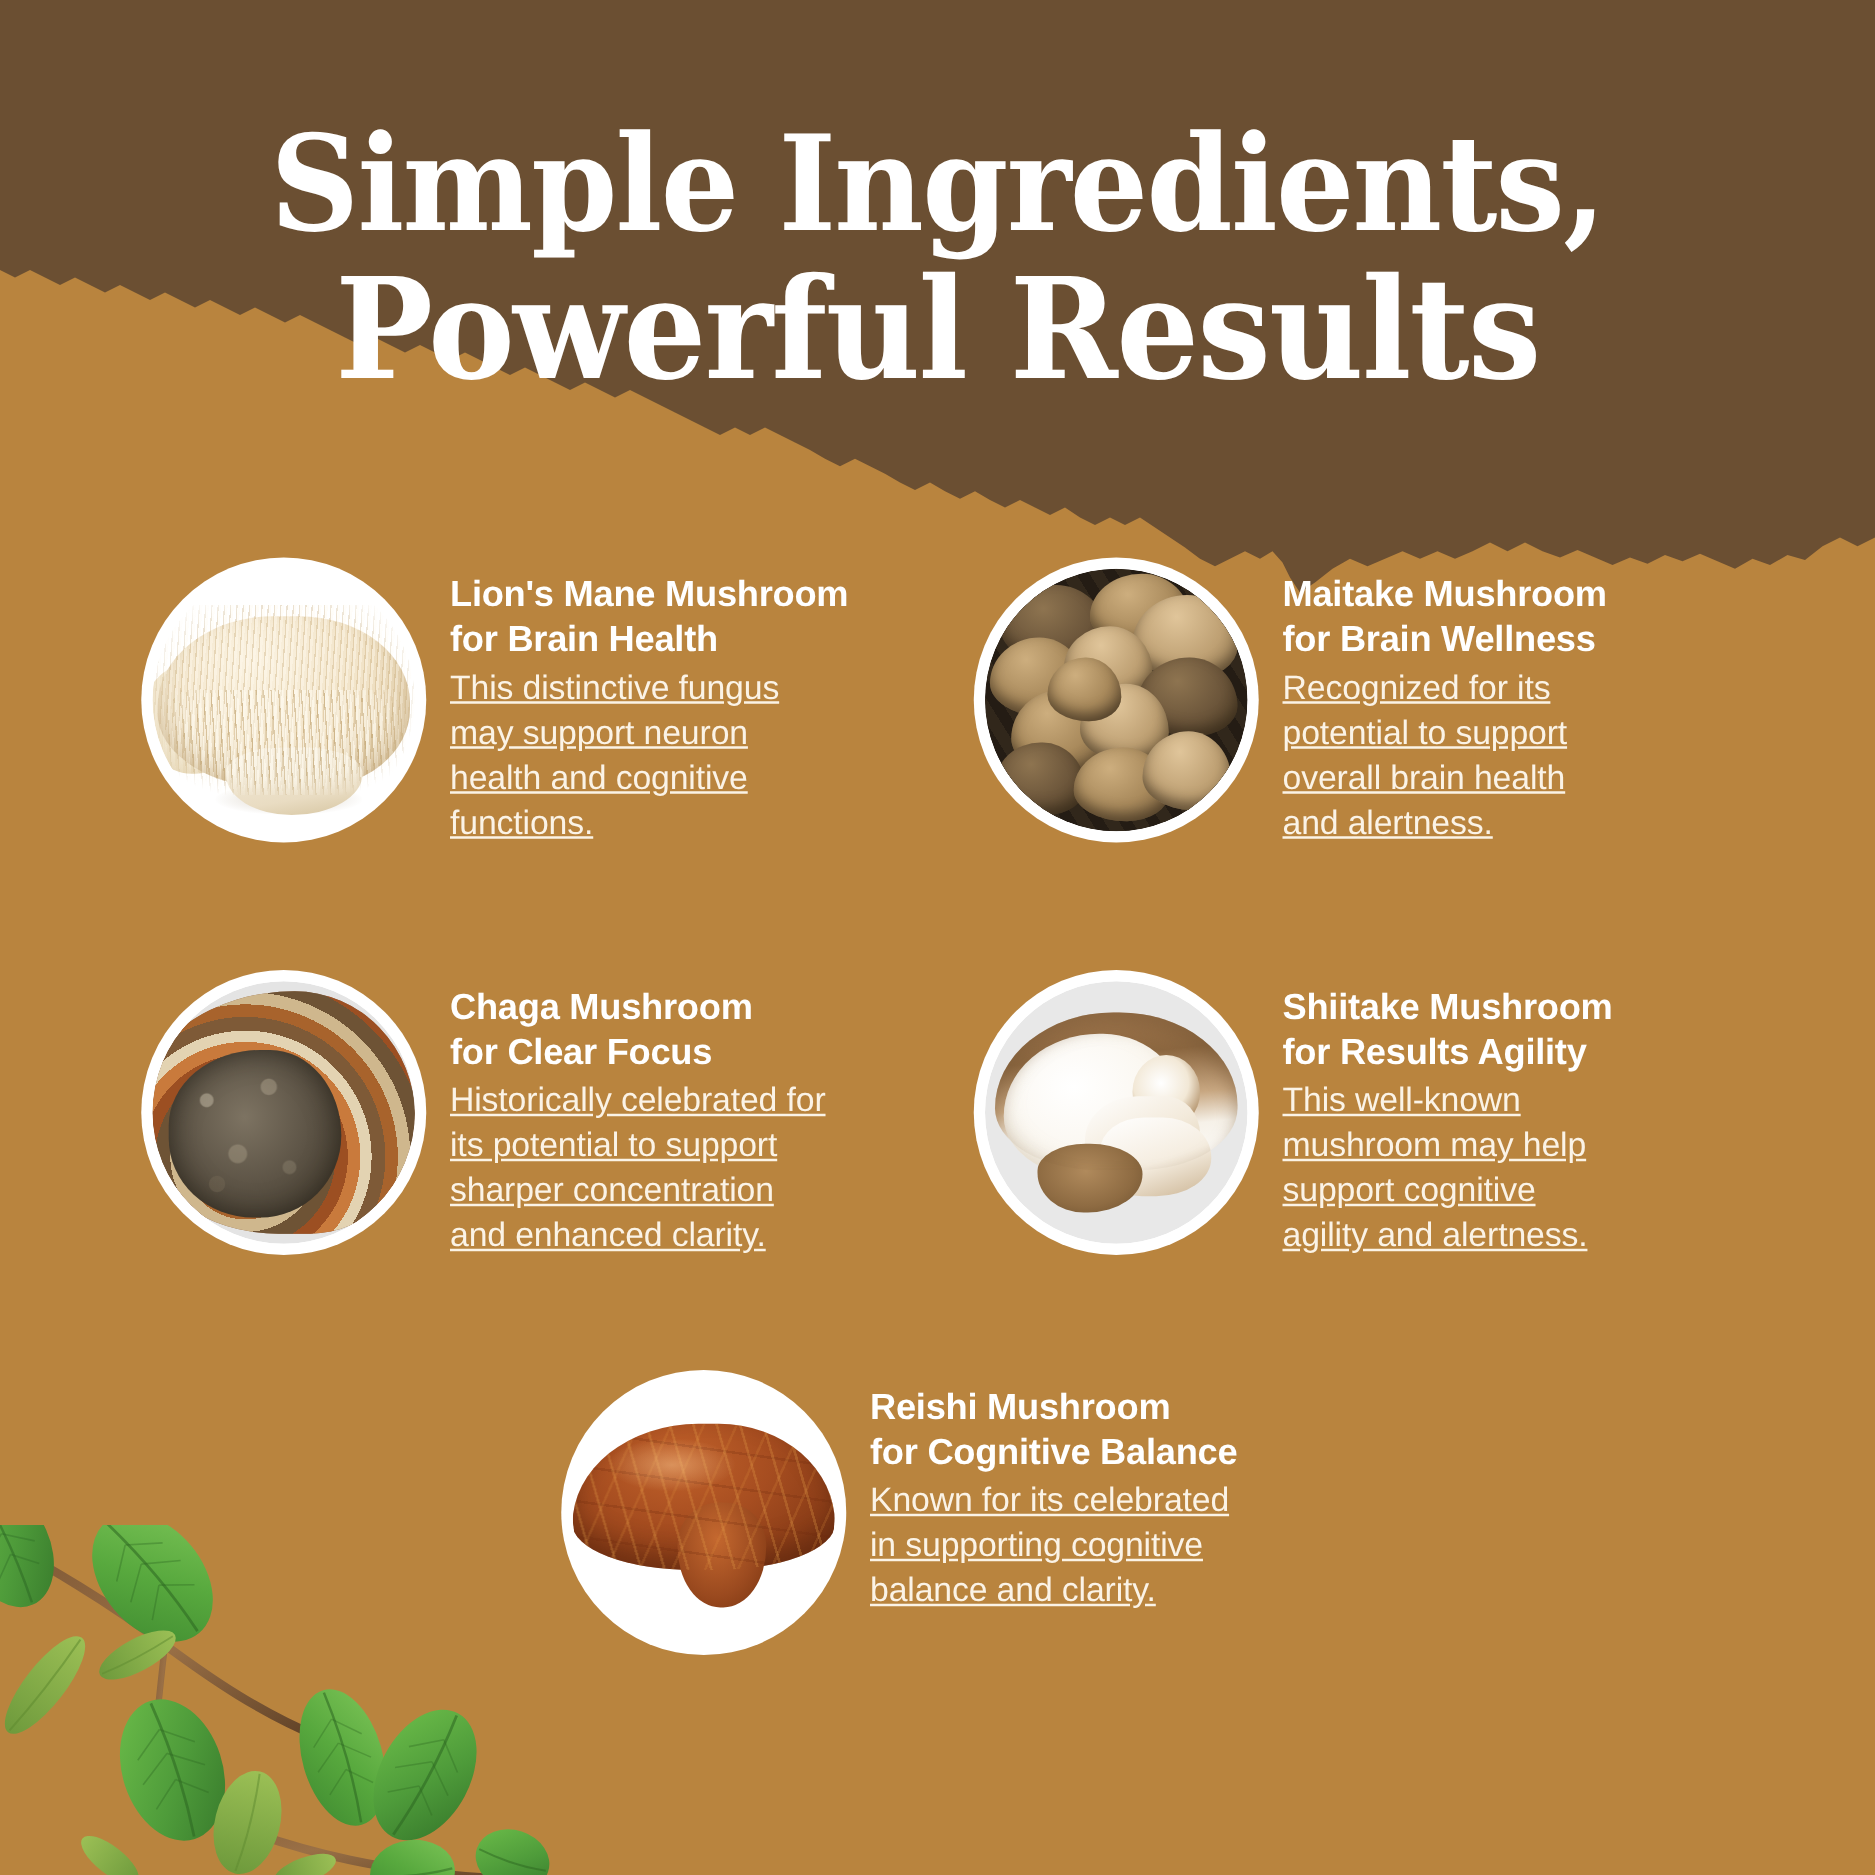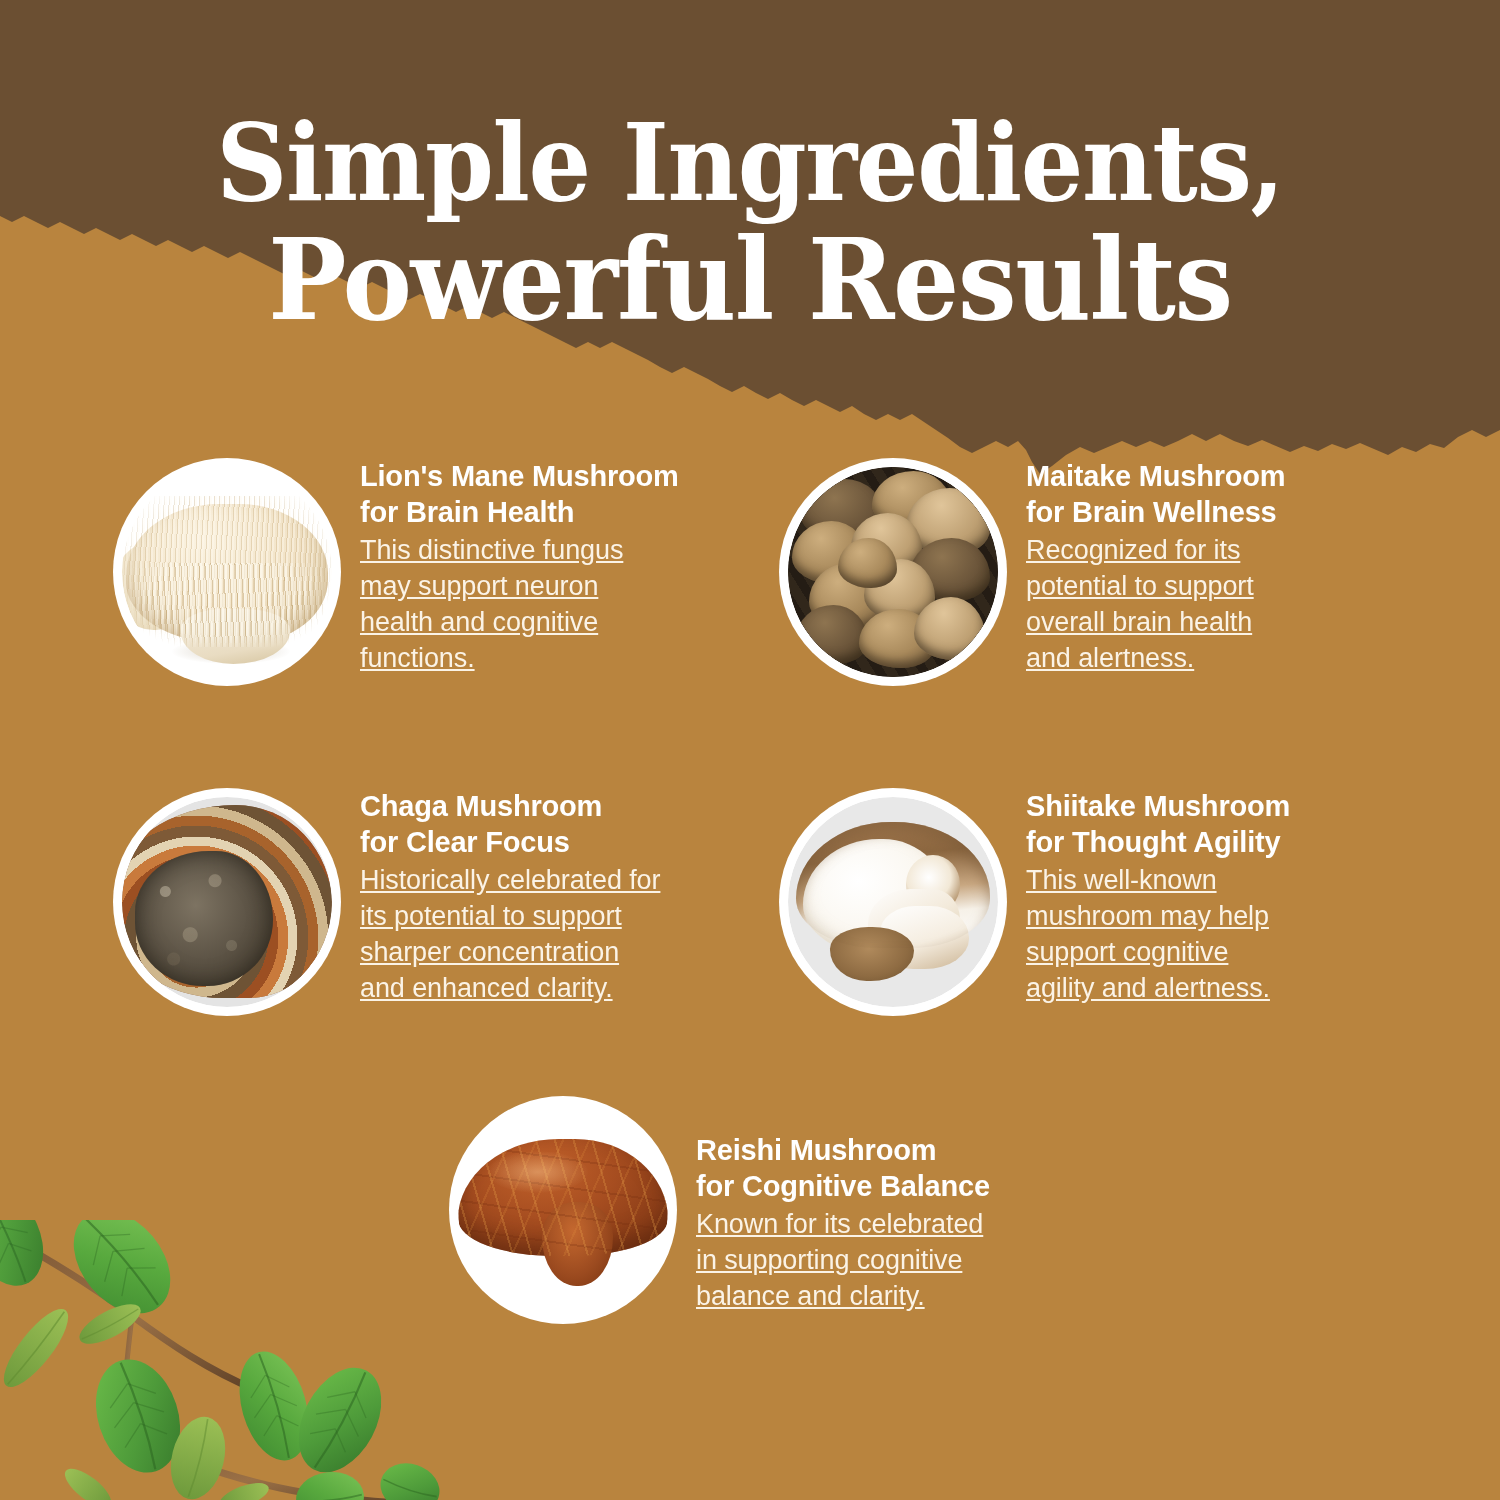--- a/index.html
+++ b/index.html
@@ -27,21 +27,20 @@
   }
   .header-band svg { display:block; width:1500px; height:520px; }
 
   .title-wrap {
     position:absolute; top:0; left:0;
     width:1500px; height:400px;
     z-index:3;
     display:flex; flex-direction:column;
     align-items:center; justify-content:center;
     padding-top:14px;
-    margin-top:16px;
   }
   .title-line {
     font-family:"DejaVu Serif", serif;
     font-weight:700;
     color:#FFFFFF;
     font-size:106px;
     line-height:1.07;
     letter-spacing:-1.5px;
     text-align:center;
     white-space:nowrap;
@@ -49,21 +48,21 @@
     transform-origin:center;
   }
   .title-line.l2 { font-size:112px; }
 
   
   .cards { position:absolute; inset:0; z-index:4; }
 
   .card {
     position:absolute;
     display:flex;
-    align-items:flex-end;
+    align-items:flex-start;
     gap:28px;
   }
   .card-r1l { left:122px;  top:455px;  width:640px; }
   .card-r1r { left:788px;  top:455px;  width:600px; }
   .card-r2l { left:122px;  top:785px;  width:640px; }
   .card-r2r { left:788px;  top:785px;  width:600px; }
   .card-r3  { left:458px;  top:1105px; width:640px; }
 
   
   .photo {
@@ -418,21 +417,21 @@
           <div class="sh-flesh"></div>
           <div class="sh-curl"></div>
           <div class="sh-stem"></div>
           <div class="sh-lowlobe"></div>
           <div class="sh-gill"></div>
           <div class="sh-rim"></div>
         </div>
       </div>
       <div class="card-text">
         <div class="card-title">Shiitake Mushroom
-for Thought Agility</div>
+for Results Agility</div>
         <div class="card-desc">This well-known
 mushroom may help
 support cognitive
 agility and alertness.</div>
       </div>
     </div>
 
     <div class="card card-r3">
       <div class="photo ph-reishi">
         <div class="inner">

